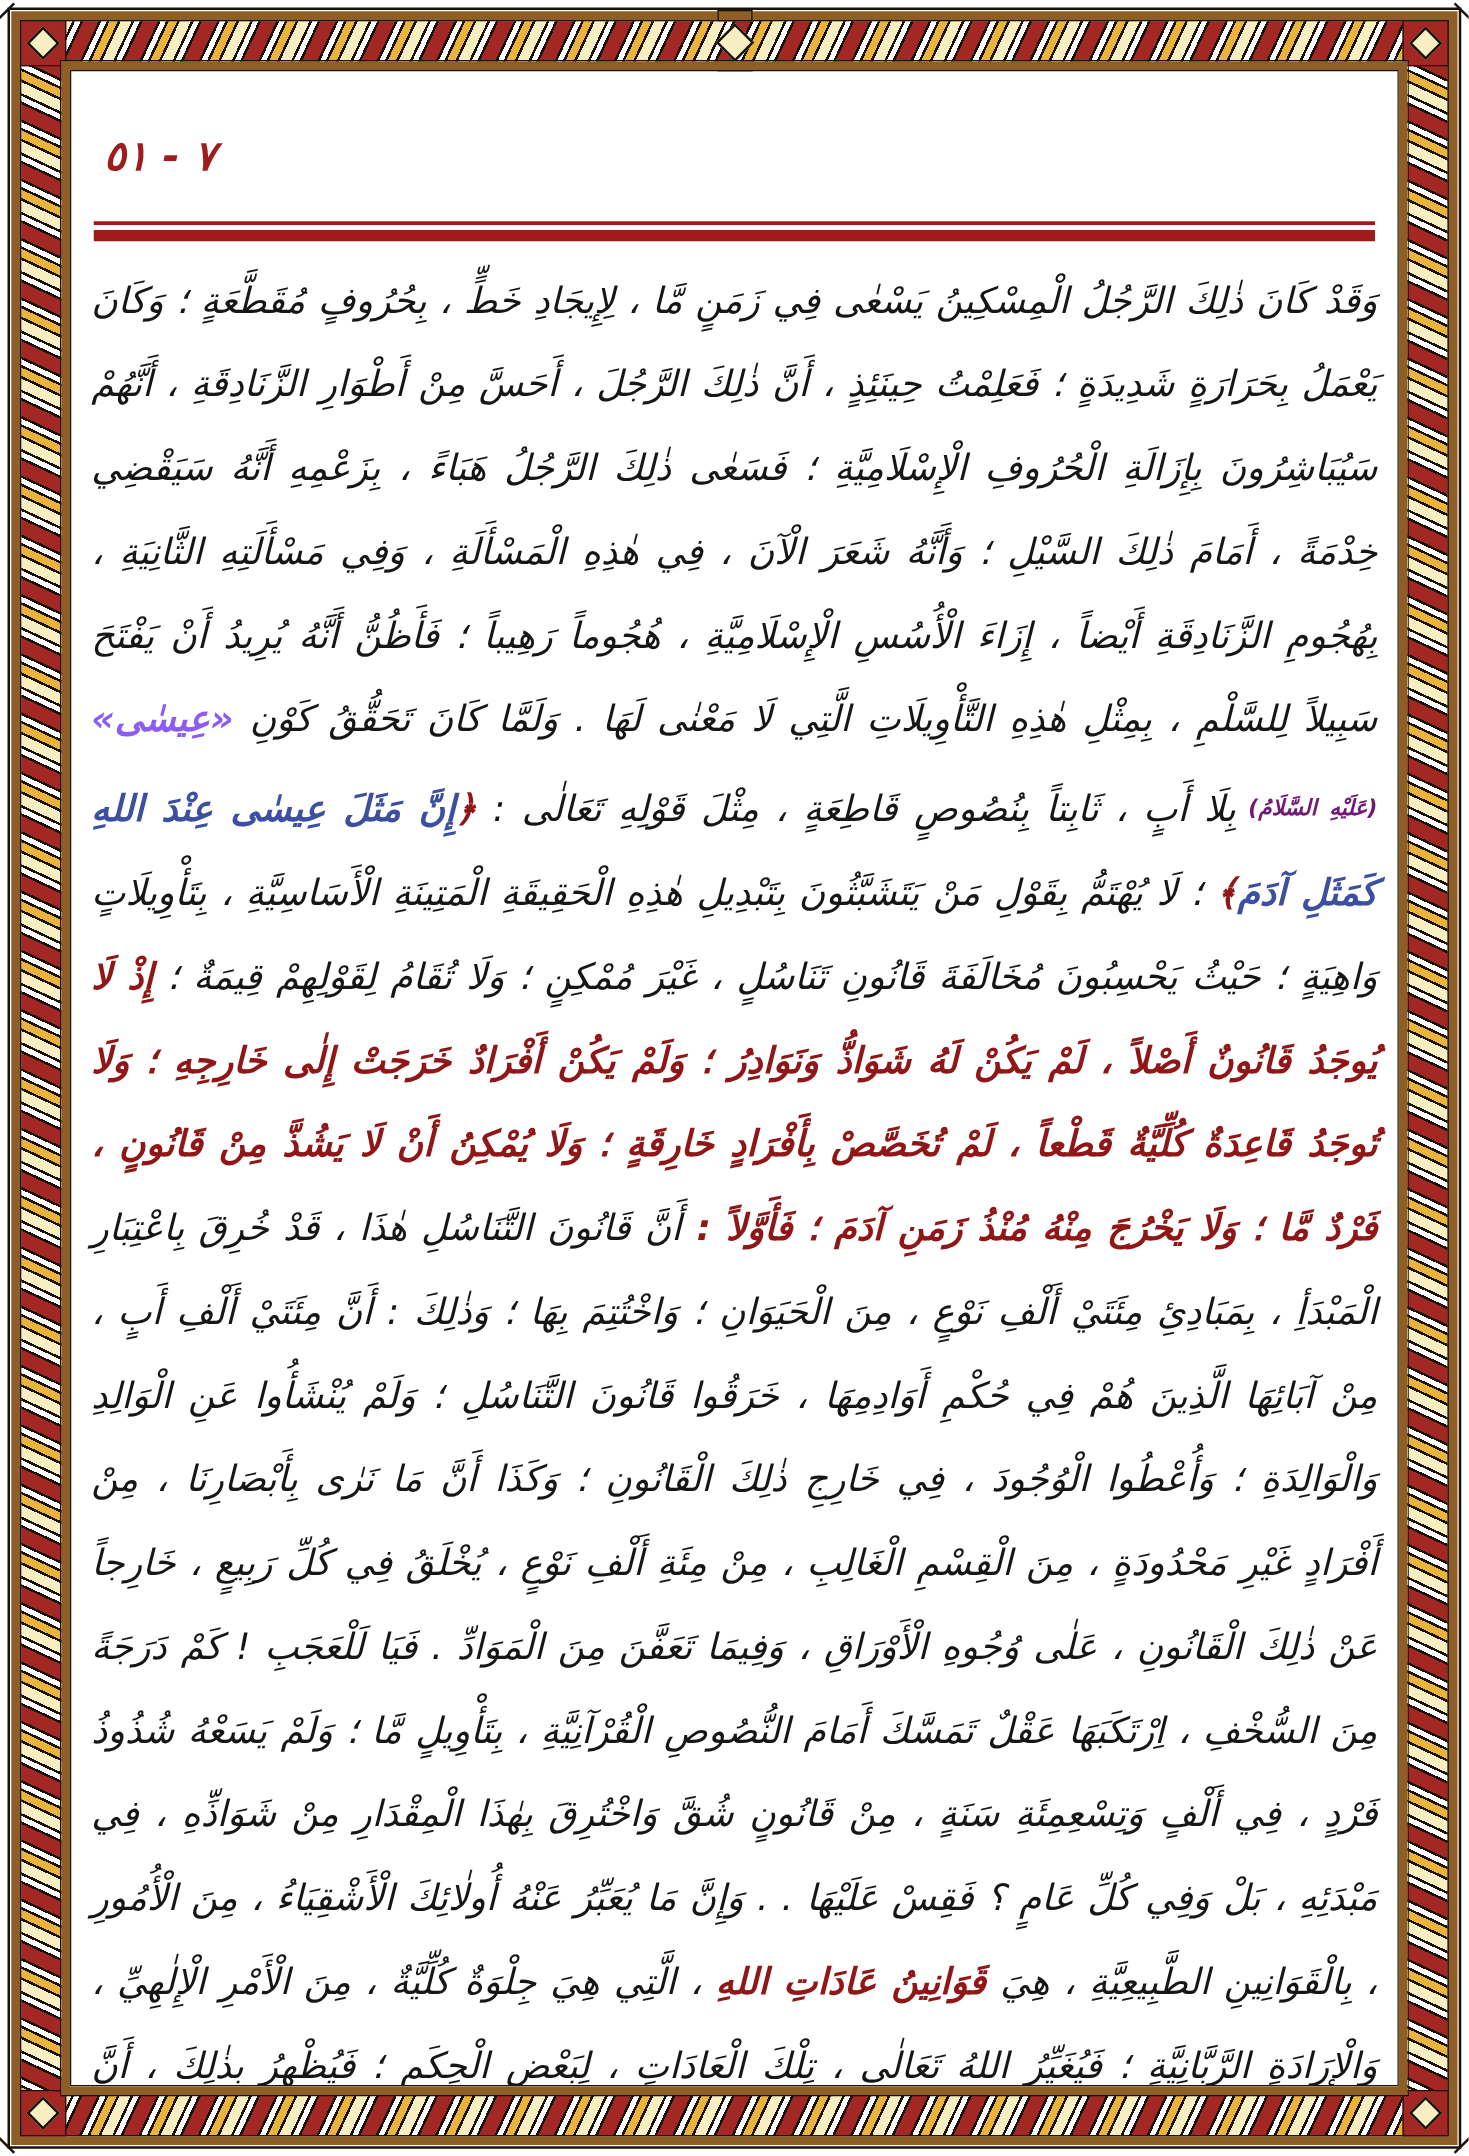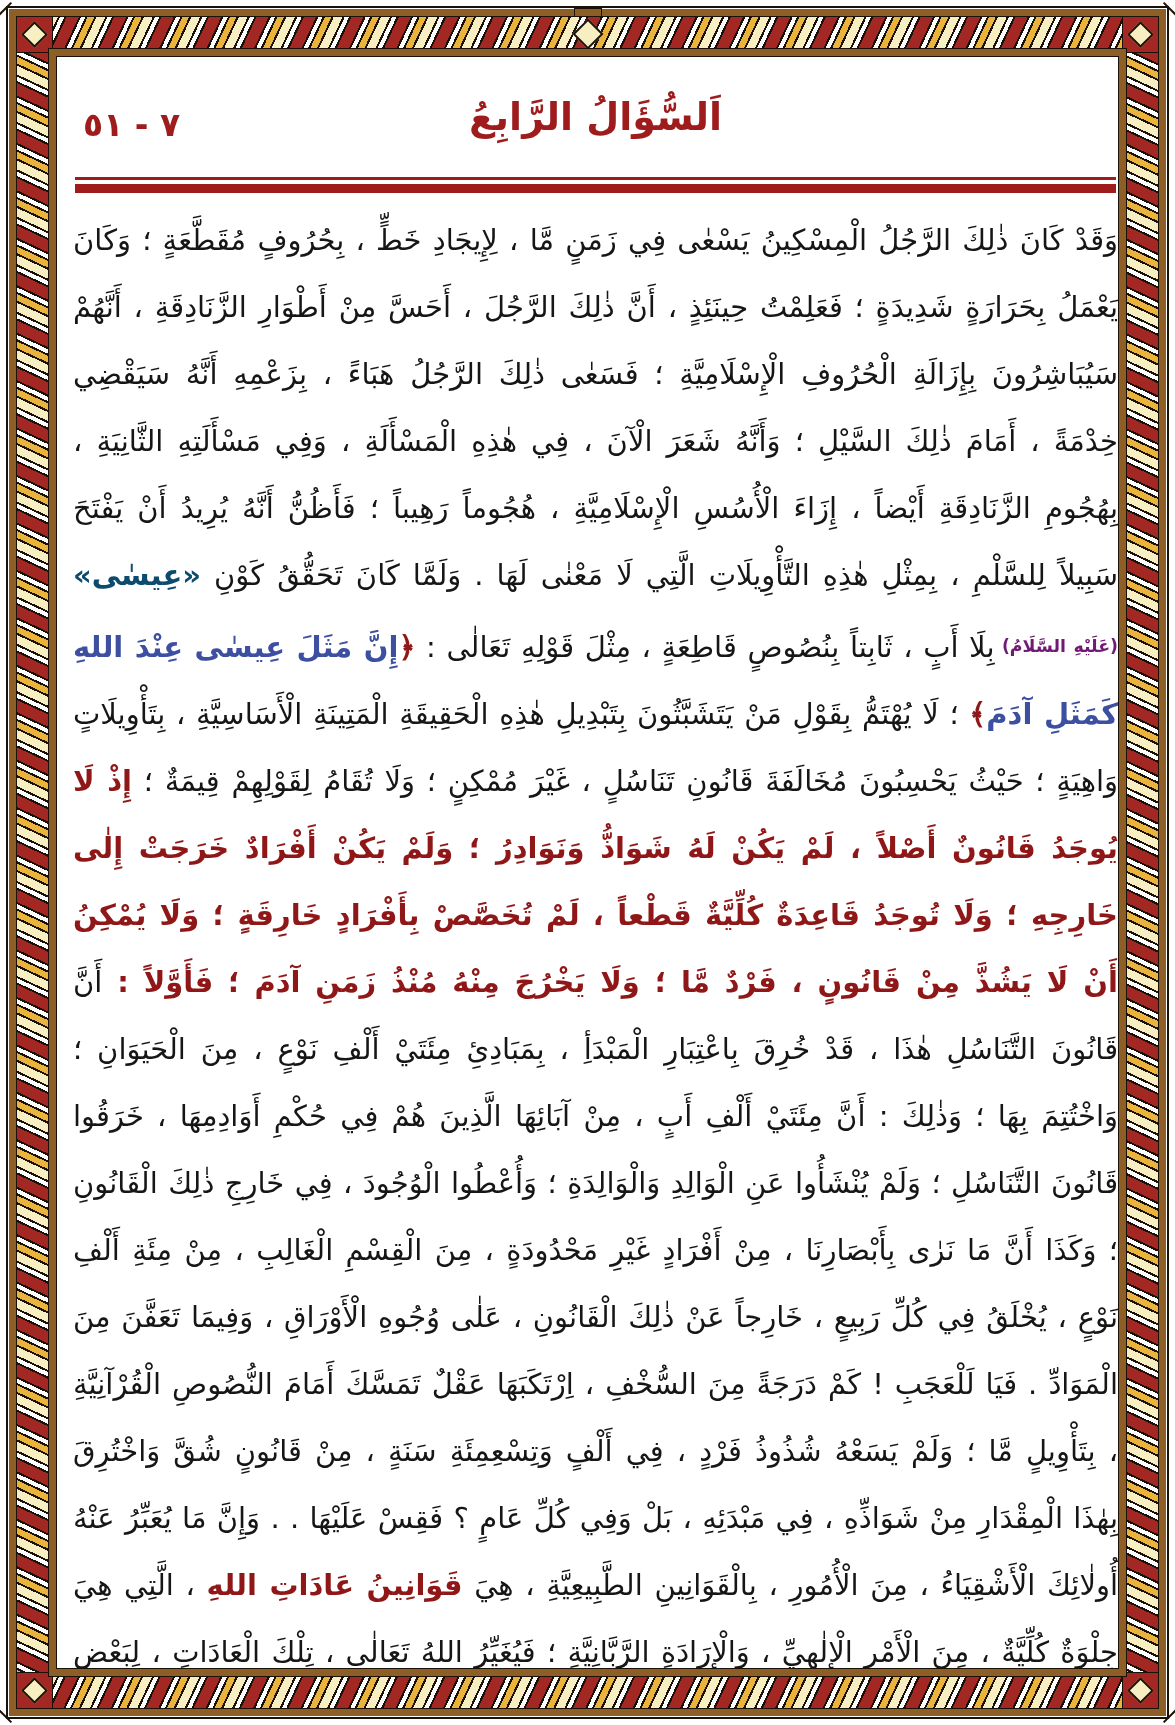--- a/index.html
+++ b/index.html
@@ -44,24 +44,25 @@
   .tab.up{top:8px;} .tab.down{top:48px;}
   .diamond{position:absolute;left:50%;top:23px;transform:translateX(-50%) rotate(45deg);width:18px;height:18px;background:#f7eec2;border:2px solid #1a1208;}
   .spike{position:absolute;width:18px;height:2px;background:#1a1208;}
   .spike.tl{top:8px;left:-4px;transform:rotate(-45deg);}
   .spike.tr{top:8px;right:-4px;transform:rotate(45deg);}
   .spike.bl{bottom:8px;left:-4px;transform:rotate(45deg);}
   .spike.br{bottom:8px;right:-4px;transform:rotate(-45deg);}
   
   .content{
     position:absolute;inset:57px;
-    padding:10px 0 0 16px;
+    padding:10px 16px 0 16px;
     box-sizing:border-box;
     direction:rtl;
     overflow:hidden;
+    font-style:italic;
   }
   .header{position:relative;height:100px;}
   .pagenum{
     position:absolute;left:10px;top:38px;
     direction:ltr;unicode-bidi:bidi-override;
     color:#9e1c1c;font-weight:bold;font-size:33px;letter-spacing:2px;
   }
   .title{
     text-align:center;padding-top:28px;
     color:#9e1c1c;font-weight:bold;font-size:38px;
@@ -74,21 +75,21 @@
     margin-top:14px;
     font-size:29px;
     line-height:67px;
     color:#161616;
     text-align:justify;
     word-spacing:1px;
   }
   .seg{white-space:normal;}
   .seg.black{color:#161616;}
   .seg.red-strong{color:#8f1717;font-weight:bold;margin-top:12px;}
-  .seg.red-name{color:#0c4a6e;font-weight:bold;}
+  .seg.red-name{color:#8b5cf6;font-weight:bold;}
   .seg.salutation{color:#701a75;font-size:0.6em;font-weight:bold;vertical-align:5px;}
   .seg.bracket{color:#8f1717;font-weight:bold;}
   .seg.verse{color:#3c4fa0;font-weight:bold;}
 </style>
 </head>
 <body>
 
 <div class="page">
 
   <div class="spike tl"></div>
@@ -112,21 +113,20 @@
   <div class="tab up"></div>
   <div class="tab down"></div>
   <div class="diamond"></div>
 
   <div class="frame-inner"></div>
 
   <div class="content">
 
     <div class="header">
       <div class="pagenum">٥١ - ٧</div>
-      <div class="title">اَلسُّؤَالُ الرَّابِعُ</div>
     </div>
 
     <div class="divider">
       <div class="thin"></div>
       <div class="gap"></div>
       <div class="thick"></div>
     </div>
 
     <div class="body"><span class="seg black">وَقَدْ كَانَ ذٰلِكَ الرَّجُلُ الْمِسْكِينُ يَسْعٰى فِي زَمَنٍ مَّا ، لِإِيجَادِ خَطٍّ ، بِحُرُوفٍ مُقَطَّعَةٍ ؛ وَكَانَ يَعْمَلُ بِحَرَارَةٍ شَدِيدَةٍ ؛ فَعَلِمْتُ حِينَئِذٍ ، أَنَّ ذٰلِكَ الرَّجُلَ ، أَحَسَّ مِنْ أَطْوَارِ الزَّنَادِقَةِ ، أَنَّهُمْ سَيُبَاشِرُونَ بِإِزَالَةِ الْحُرُوفِ الْإِسْلَامِيَّةِ ؛ فَسَعٰى ذٰلِكَ الرَّجُلُ هَبَاءً ، بِزَعْمِهِ أَنَّهُ سَيَقْضِي خِدْمَةً ، أَمَامَ ذٰلِكَ السَّيْلِ ؛ وَأَنَّهُ شَعَرَ الْآنَ ، فِي هٰذِهِ الْمَسْأَلَةِ ، وَفِي مَسْأَلَتِهِ الثَّانِيَةِ ، بِهُجُومِ الزَّنَادِقَةِ أَيْضاً ، إِزَاءَ الْأُسُسِ الْإِسْلَامِيَّةِ ، هُجُوماً رَهِيباً ؛ فَأَظُنُّ أَنَّهُ يُرِيدُ أَنْ يَفْتَحَ سَبِيلاً لِلسَّلْمِ ، بِمِثْلِ هٰذِهِ التَّأْوِيلَاتِ الَّتِي لَا مَعْنٰى لَهَا . وَلَمَّا كَانَ تَحَقُّقُ كَوْنِ </span><span class="seg red-name">«عِيسٰى»</span><span class="seg salutation"> (عَلَيْهِ السَّلَامُ) </span><span class="seg black">بِلَا أَبٍ ، ثَابِتاً بِنُصُوصٍ قَاطِعَةٍ ، مِثْلَ قَوْلِهِ تَعَالٰى : </span><span class="seg bracket">﴿</span><span class="seg verse">إِنَّ مَثَلَ عِيسٰى عِنْدَ اللهِ كَمَثَلِ آدَمَ</span><span class="seg bracket">﴾</span><span class="seg black"> ؛ لَا يُهْتَمُّ بِقَوْلِ مَنْ يَتَشَبَّثُونَ بِتَبْدِيلِ هٰذِهِ الْحَقِيقَةِ الْمَتِينَةِ الْأَسَاسِيَّةِ ، بِتَأْوِيلَاتٍ وَاهِيَةٍ ؛ حَيْثُ يَحْسِبُونَ مُخَالَفَةَ قَانُونِ تَنَاسُلٍ ، غَيْرَ مُمْكِنٍ ؛ وَلَا تُقَامُ لِقَوْلِهِمْ قِيمَةٌ ؛ </span><span class="seg red-strong">إِذْ لَا يُوجَدُ قَانُونٌ أَصْلاً ، لَمْ يَكُنْ لَهُ شَوَاذُّ وَنَوَادِرُ ؛ وَلَمْ يَكُنْ أَفْرَادٌ خَرَجَتْ إِلٰى خَارِجِهِ ؛ وَلَا تُوجَدُ قَاعِدَةٌ كُلِّيَّةٌ قَطْعاً ، لَمْ تُخَصَّصْ بِأَفْرَادٍ خَارِقَةٍ ؛ وَلَا يُمْكِنُ أَنْ لَا يَشُذَّ مِنْ قَانُونٍ ، فَرْدٌ مَّا ؛ وَلَا يَخْرُجَ مِنْهُ مُنْذُ زَمَنِ آدَمَ ؛ فَأَوَّلاً : </span><span class="seg black">أَنَّ قَانُونَ التَّنَاسُلِ هٰذَا ، قَدْ خُرِقَ بِاعْتِبَارِ الْمَبْدَأِ ، بِمَبَادِئِ مِئَتَيْ أَلْفِ نَوْعٍ ، مِنَ الْحَيَوَانِ ؛ وَاخْتُتِمَ بِهَا ؛ وَذٰلِكَ : أَنَّ مِئَتَيْ أَلْفِ أَبٍ ، مِنْ آبَائِهَا الَّذِينَ هُمْ فِي حُكْمِ أَوَادِمِهَا ، خَرَقُوا قَانُونَ التَّنَاسُلِ ؛ وَلَمْ يُنْشَأُوا عَنِ الْوَالِدِ وَالْوَالِدَةِ ؛ وَأُعْطُوا الْوُجُودَ ، فِي خَارِجِ ذٰلِكَ الْقَانُونِ ؛ وَكَذَا أَنَّ مَا نَرٰى بِأَبْصَارِنَا ، مِنْ أَفْرَادٍ غَيْرِ مَحْدُودَةٍ ، مِنَ الْقِسْمِ الْغَالِبِ ، مِنْ مِئَةِ أَلْفِ نَوْعٍ ، يُخْلَقُ فِي كُلِّ رَبِيعٍ ، خَارِجاً عَنْ ذٰلِكَ الْقَانُونِ ، عَلٰى وُجُوهِ الْأَوْرَاقِ ، وَفِيمَا تَعَفَّنَ مِنَ الْمَوَادِّ . فَيَا لَلْعَجَبِ ! كَمْ دَرَجَةً مِنَ السُّخْفِ ، اِرْتَكَبَهَا عَقْلٌ تَمَسَّكَ أَمَامَ النُّصُوصِ الْقُرْآنِيَّةِ ، بِتَأْوِيلٍ مَّا ؛ وَلَمْ يَسَعْهُ شُذُوذُ فَرْدٍ ، فِي أَلْفٍ وَتِسْعِمِئَةِ سَنَةٍ ، مِنْ قَانُونٍ شُقَّ وَاخْتُرِقَ بِهٰذَا الْمِقْدَارِ مِنْ شَوَاذِّهِ ، فِي مَبْدَئِهِ ، بَلْ وَفِي كُلِّ عَامٍ ؟ فَقِسْ عَلَيْهَا . . وَإِنَّ مَا يُعَبِّرُ عَنْهُ أُولٰائِكَ الْأَشْقِيَاءُ ، مِنَ الْأُمُورِ ، بِالْقَوَانِينِ الطَّبِيعِيَّةِ ، هِيَ </span><span class="seg red-strong">قَوَانِينُ عَادَاتِ اللهِ</span><span class="seg black"> ، الَّتِي هِيَ جِلْوَةٌ كُلِّيَّةٌ ، مِنَ الْأَمْرِ الْإِلٰهِيِّ ، وَالْإِرَادَةِ الرَّبَّانِيَّةِ ؛ فَيُغَيِّرُ اللهُ تَعَالٰى ، تِلْكَ الْعَادَاتِ ، لِبَعْضِ الْحِكَمِ ؛ فَيُظْهِرُ بِذٰلِكَ ، أَنَّ إِرَادَتَهُ وَاخْتِيَارَهُ يَحْكُمُ فِي كُلِّ شَيْءٍ ،</span></div>
 

